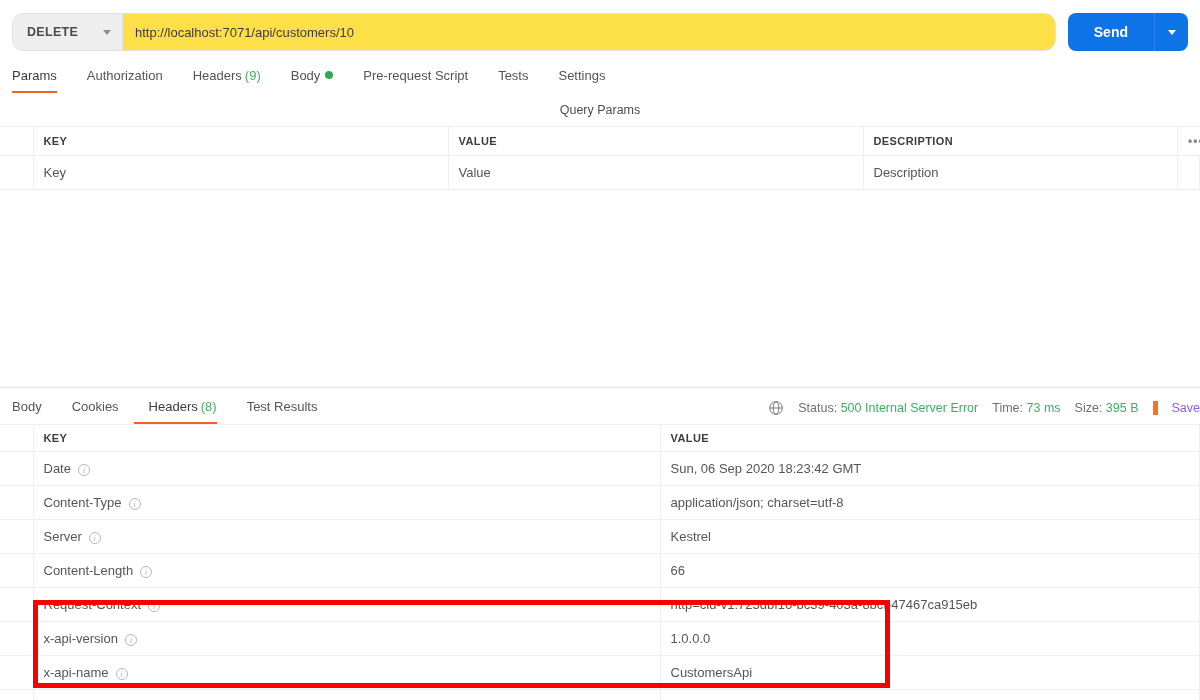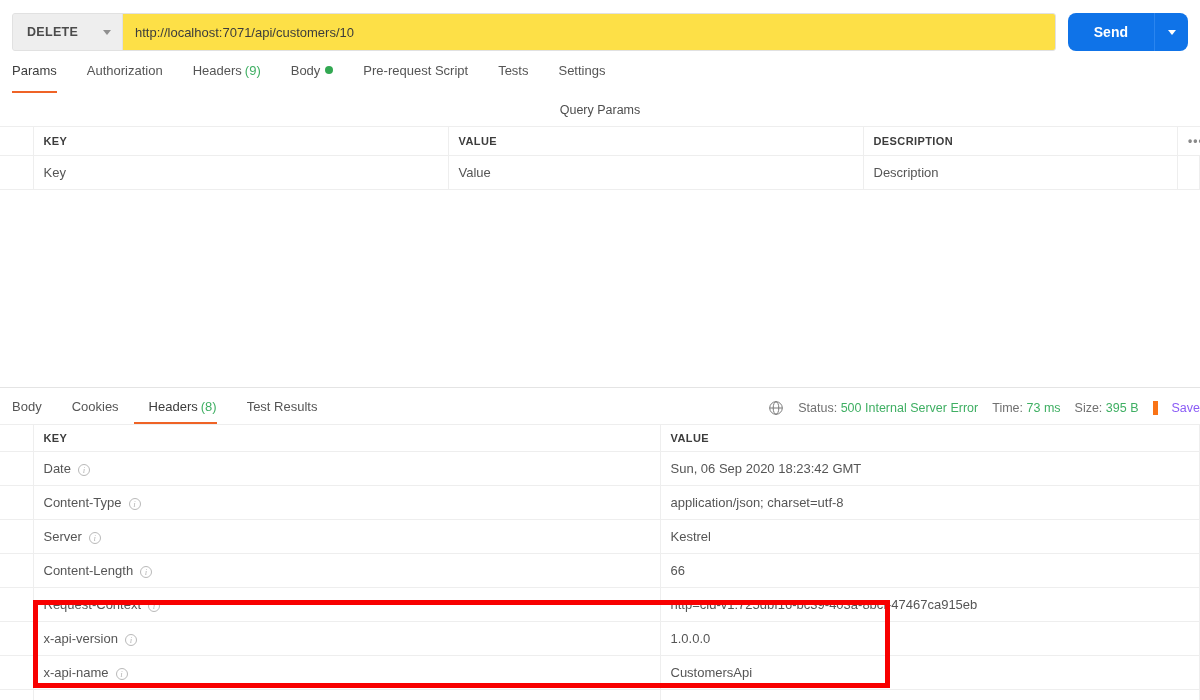--- a/index.html
+++ b/index.html
@@ -17,21 +17,21 @@
     display: flex;
     align-items: center;
     padding: 9px 12px 0 12px;
     height: 55px;
   }
   #url-group {
     display: flex;
     flex: 1;
     height: 38px;
     border: 1px solid #e1e1e1;
-    border-radius: 3px;
+    border-radius: 11px;
     background: #eeeeee;
     overflow: hidden;
   }
   #method-select {
     display: flex;
     align-items: center;
     justify-content: space-between;
     width: 110px;
     padding: 0 11px 0 14px;
     background: #eeeeee;
@@ -84,20 +84,21 @@
     align-items: center;
     justify-content: center;
     border-left: 1px solid #2a85ef;
     cursor: pointer;
   }
   #send-caret .caret-down { border-top-color: #ffffff; }
 
   
   #request-tabs {
     display: flex;
+    align-items: flex-end;
     padding: 0 12px;
     height: 38px;
     gap: 0;
   }
   .tab {
     position: relative;
     padding: 8px 15px 10px 15px;
     font-size: 13px;
     color: #555555;
     cursor: pointer;

